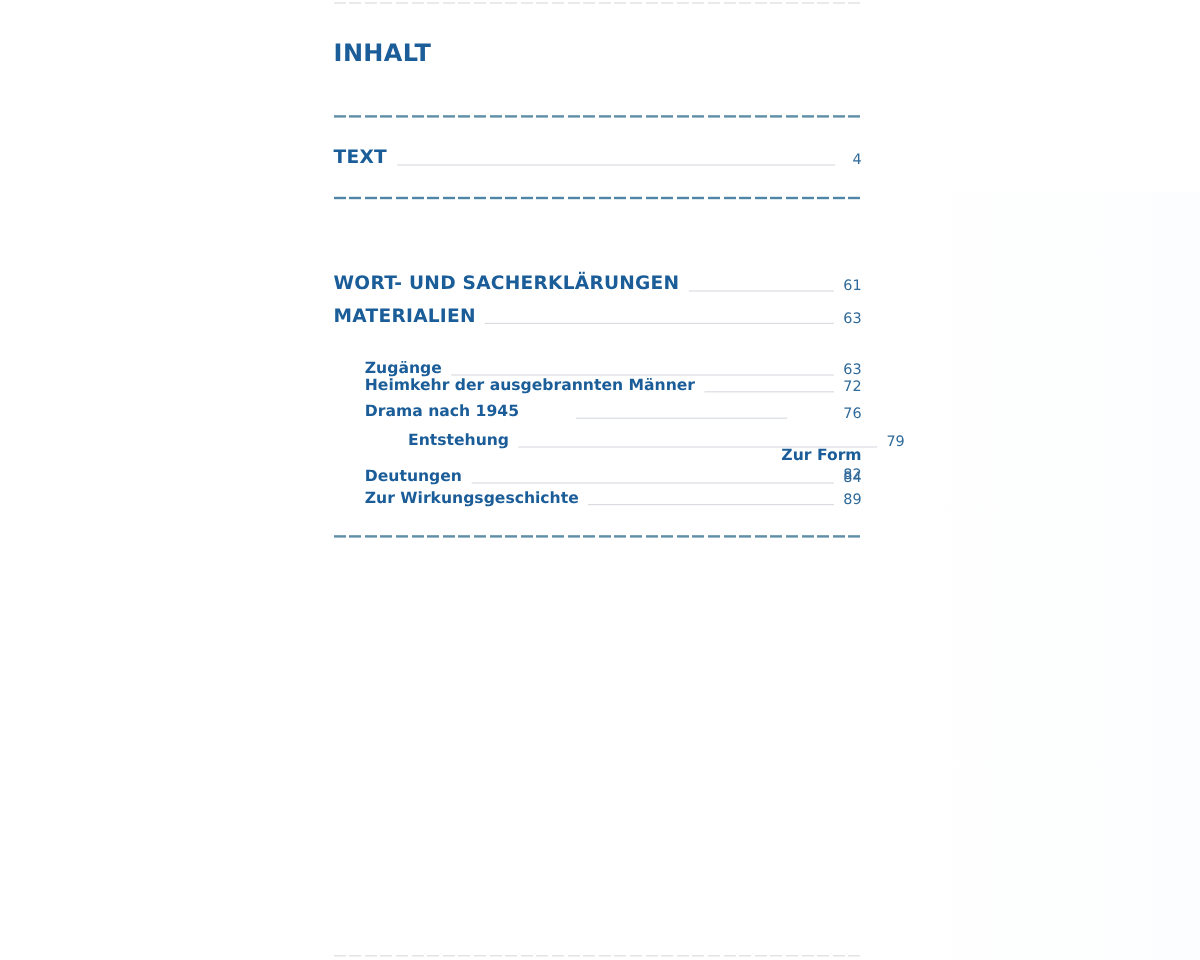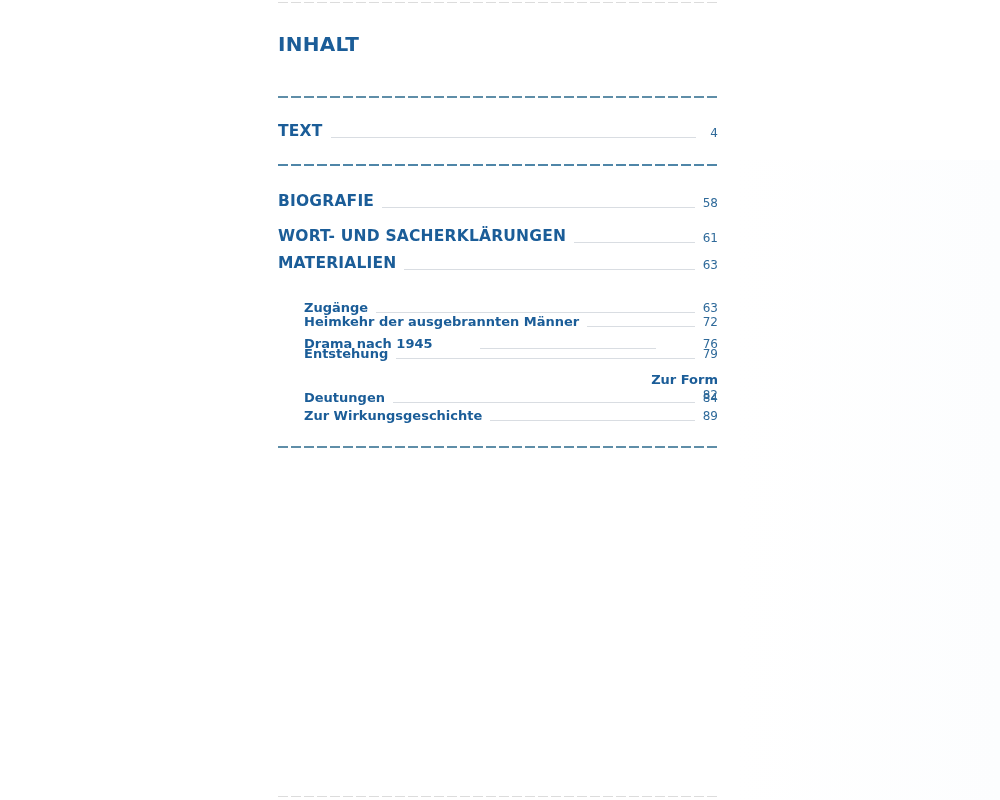--- a/index.html
+++ b/index.html
@@ -92,25 +92,20 @@
   <div class="dash dash-blue" style="top:96px;"></div>
 
   <div class="row main" style="top:122px;">
     <span class="label">TEXT</span>
     <span class="leader"></span>
     <span class="page-num">4</span>
   </div>
 
   <div class="dash dash-blue-dark" style="top:164px;"></div>
 
-  <div class="row main" style="top:192px;">
-    <span class="label">BIOGRAFIE</span>
-    <span class="leader"></span>
-    <span class="page-num">58</span>
-  </div>
 
   <div class="row main" style="top:227px;">
     <span class="label">WORT- UND SACHERKLÄRUNGEN</span>
     <span class="leader"></span>
     <span class="page-num">61</span>
   </div>
 
   <div class="row main" style="top:254px;">
     <span class="label">MATERIALIEN</span>
     <span class="leader"></span>
@@ -125,21 +120,21 @@
   <div class="row sub" style="top:314px;">
     <span class="label">Heimkehr der ausgebrannten Männer</span>
     <span class="leader"></span>
     <span class="page-num">72</span>
   </div>
   <div class="row sub" style="top:336px;gap:39px;">
     <span class="label">Drama nach 1945</span>
     <span class="leader"></span>
     <span class="page-num">76</span>
   </div>
-  <div class="row sub" style="top:346px;">
+  <div class="row sub" style="top:360px;margin-left:36px;">
     <span class="label">Entstehung</span>
     <span class="leader"></span>
     <span class="page-num">79</span>
   </div>
   <div class="row sub" style="top:372px;flex-direction:column;">
     <span class="label">Zur Form</span>
     <span class="leader"></span>
     <span class="page-num">82</span>
   </div>
   <div class="row sub" style="top:390px;">

